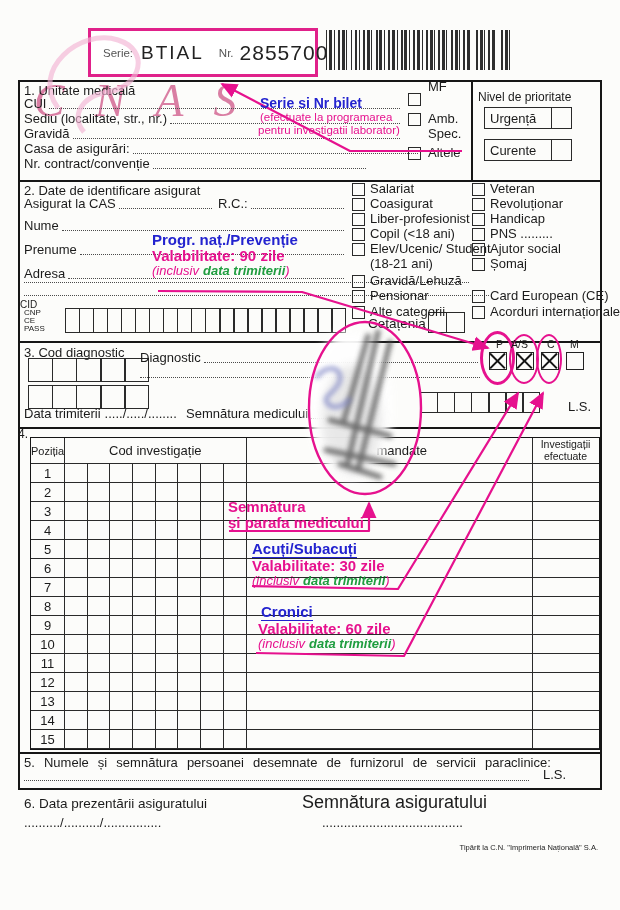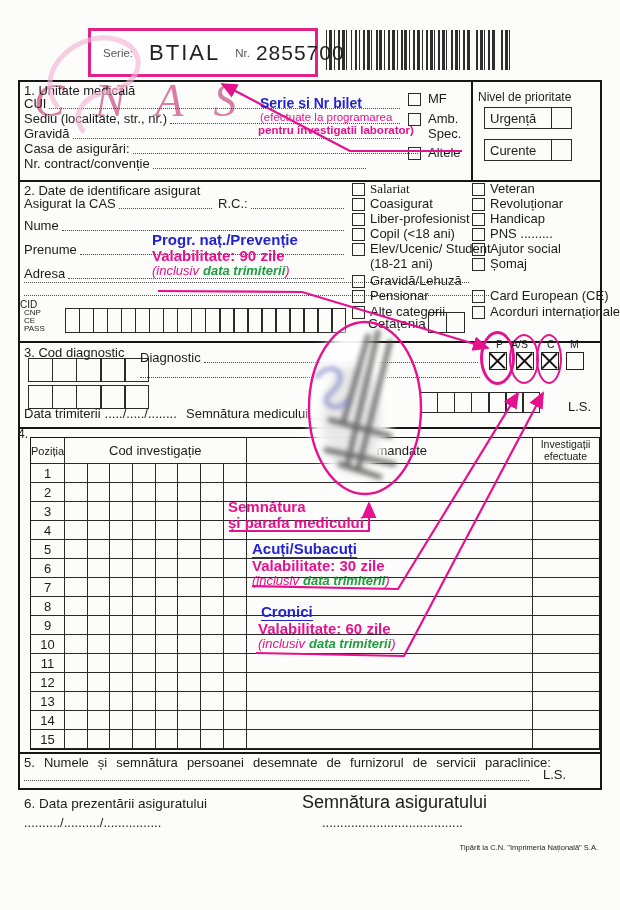--- a/index.html
+++ b/index.html
@@ -38,21 +38,21 @@
 </style>
 </head>
 <body>
 
 <div class="page">
 
   <div class="wm">CNAS</div>
 
   <div style="position:absolute;left:88px;top:28px;width:230px;height:49px;border:3px solid #e0218a;background:#fff;display:flex;align-items:center;z-index:2">
     <span style="font-size:11.5px;color:#555;margin-left:12px">Serie:</span>
-    <span style="font-size:22px;color:#222;letter-spacing:2px;margin-left:16px">BTIAL</span>
+    <span style="font-size:19px;color:#222;letter-spacing:2px;margin-left:8px">BTIAL</span>
     <span style="font-size:11.5px;color:#555;margin-left:15px">Nr.</span>
     <span style="font-size:21px;color:#222;letter-spacing:1px;margin-left:6px">2855700</span>
   </div>
 
   <div style="position:absolute;left:326px;top:30px;width:184px;height:40px;z-index:1;background:repeating-linear-gradient(90deg,#2e2e2e 0 1.5px,transparent 1.5px 3.5px,#2e2e2e 3.5px 6.5px,transparent 6.5px 8px,#2e2e2e 8px 9px,transparent 9px 12.5px)"></div>
 
   <div class="frame" style="left:18px;top:80px;width:584px;height:710px"></div>
   <div class="hline" style="top:180px"></div>
   <div class="hline" style="top:341px"></div>
   <div class="hline" style="top:427px"></div>
@@ -75,21 +75,21 @@
   <div class="row" style="left:24px;top:141px;width:396px">
       <span class="lab">Casa de asigurări:</span>
       <span class="dots"></span>
     </div>
   <div class="row" style="left:24px;top:156px;width:344px">
       <span class="lab">Nr. contract/convenție</span>
       <span class="dots"></span>
     </div>
 
   <div class="cb" style="left:408px;top:93px"></div>
-  <div class="lbl" style="left:428px;top:92px">MF</div>
+  <div class="lbl" style="left:428px;top:80px">MF</div>
   <div class="cb" style="left:408px;top:113px"></div>
   <div class="lbl" style="left:428px;top:112px;width:42px">Amb. Spec.</div>
   <div class="cb" style="left:408px;top:147px"></div>
   <div class="lbl" style="left:428px;top:146px">Altele</div>
 
   <div class="lbl" style="left:478px;top:90px;font-size:12px">Nivel de prioritate</div>
   <div class="strip" style="left:484px;top:107px;width:68px;height:22px;display:flex;align-items:center">
     <span style="font-size:13px;margin-left:5px">Urgență</span>
   </div>
   <div class="strip" style="left:550.5px;top:107px;width:21px;height:22px"></div>
@@ -346,21 +346,21 @@
 
   <div class="lbl" style="left:24px;top:797px;font-size:13.5px">6. Data prezentării asiguratului</div>
   <div class="lbl" style="left:24px;top:816px">........../........../................</div>
   <div class="lbl" style="left:302px;top:795px;font-size:18px">Semnătura asiguratului</div>
   <div class="lbl" style="left:322px;top:816px">.......................................</div>
 
   <div style="position:absolute;left:330px;top:843px;width:268px;text-align:right;font-size:7.5px;color:#222;z-index:1">Tipărit la C.N. "Imprimeria Națională" S.A.</div>
 
   <div class="ann blue" style="left:260px;top:95px;font-size:14px">Serie si Nr bilet</div>
   <div class="ann pink" style="left:260px;top:111px;font-size:11.5px;font-weight:normal">(efectuate la programarea</div>
-  <div class="ann pink" style="left:258px;top:124px;font-size:11.5px;font-weight:bold">pentru investigatii laborator)</div>
+  <div class="ann pink" style="left:258px;top:124px;font-size:11.5px;font-weight:normal">pentru investigatii laborator)</div>
 
   <div class="ann blue" style="left:152px;top:231px;font-size:15px">Progr. naț./Prevenție</div>
   <div class="ann pink" style="left:152px;top:247px;font-size:15px">Valabilitate: 90 zile</div>
   <div class="ann note" style="left:152px;top:263px">
     <span class="pink">(inclusiv</span><span class="green" style="font-weight:bold;margin-left:4px">data trimiterii</span><span class="pink">)</span>
   </div>
 
   <div class="ann pink" style="left:228px;top:498px;font-size:15px">Semnătura</div>
   <div class="ann pink" style="left:228px;top:514px;font-size:15px">și parafa medicului</div>
 
@@ -405,21 +405,21 @@
       <line x1="368" y1="336" x2="344" y2="420"></line>
       <line x1="330" y1="420" x2="390" y2="436"></line>
       <line x1="326" y1="450" x2="394" y2="464"></line>
       <line x1="340" y1="464" x2="380" y2="477"></line>
     </g>
     <path d="M316,378 c10,-14 26,-12 24,2 c-2,12 -20,16 -12,24 c6,6 18,2 22,-6" stroke="#7b82c4" stroke-width="4" fill="none" opacity="0.8" filter="url(#blurS)"></path>
     <ellipse cx="365" cy="408" rx="56" ry="86" fill="none" stroke="#e6118e" stroke-width="2.4"></ellipse>
   </svg>
 
 <div class="cb" style="left: 352px; top: 183px;"></div>
-    <div class="lbl" style="left: 370px; top: 182px; width: 130px; font-family: Liberation Serif, serif;">Salariat</div>
+    <div class="lbl" style="left: 370px; top: 182px; width: 130px;">Salariat</div>
     <div class="cb" style="left: 352px; top: 198px;"></div>
     <div class="lbl" style="left: 370px; top: 197px; width: 130px;">Coasigurat</div>
     <div class="cb" style="left: 352px; top: 213px;"></div>
     <div class="lbl" style="left: 370px; top: 212px; width: 130px;">Liber-profesionist</div>
     <div class="cb" style="left: 352px; top: 228px;"></div>
     <div class="lbl" style="left: 370px; top: 227px; width: 130px;">Copil (&lt;18 ani)</div>
     <div class="cb" style="left: 352px; top: 243px;"></div>
     <div class="lbl" style="left: 370px; top: 242px; width: 130px;">Elev/Ucenic/ Student (18-21 ani)</div>
     <div class="cb" style="left: 352px; top: 275px;"></div>
     <div class="lbl" style="left: 370px; top: 274px; width: 130px;">Gravidă/Lehuză</div>

